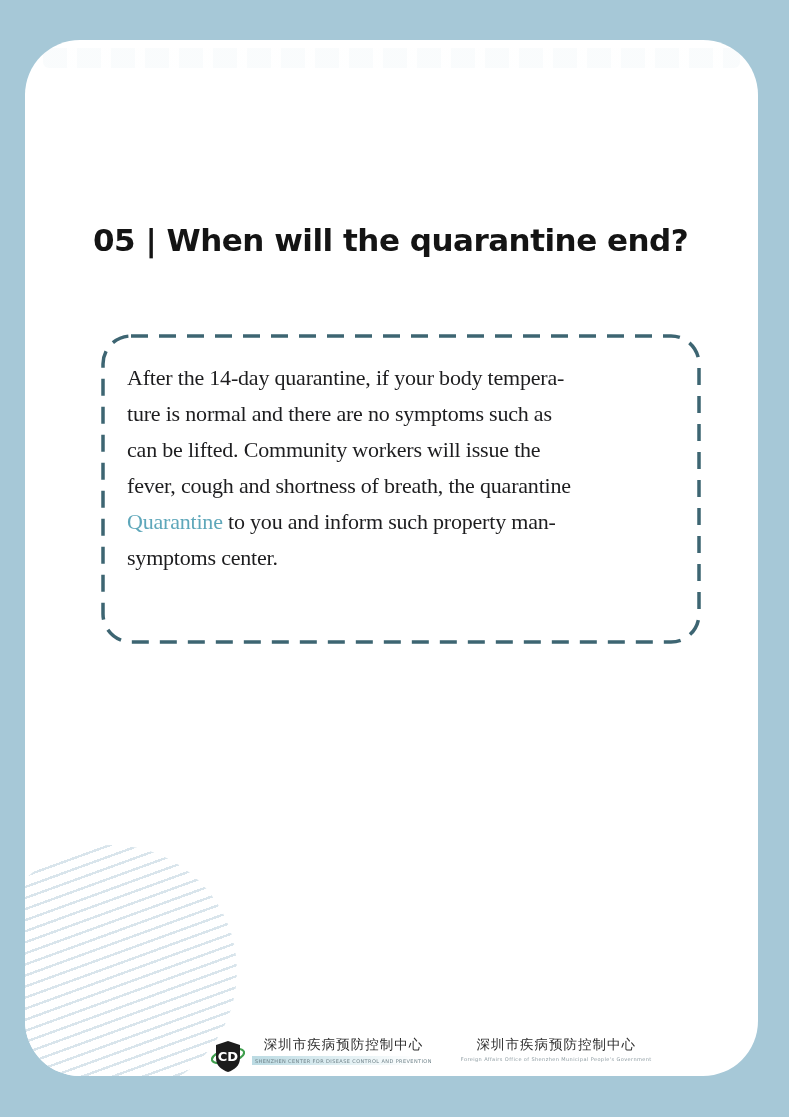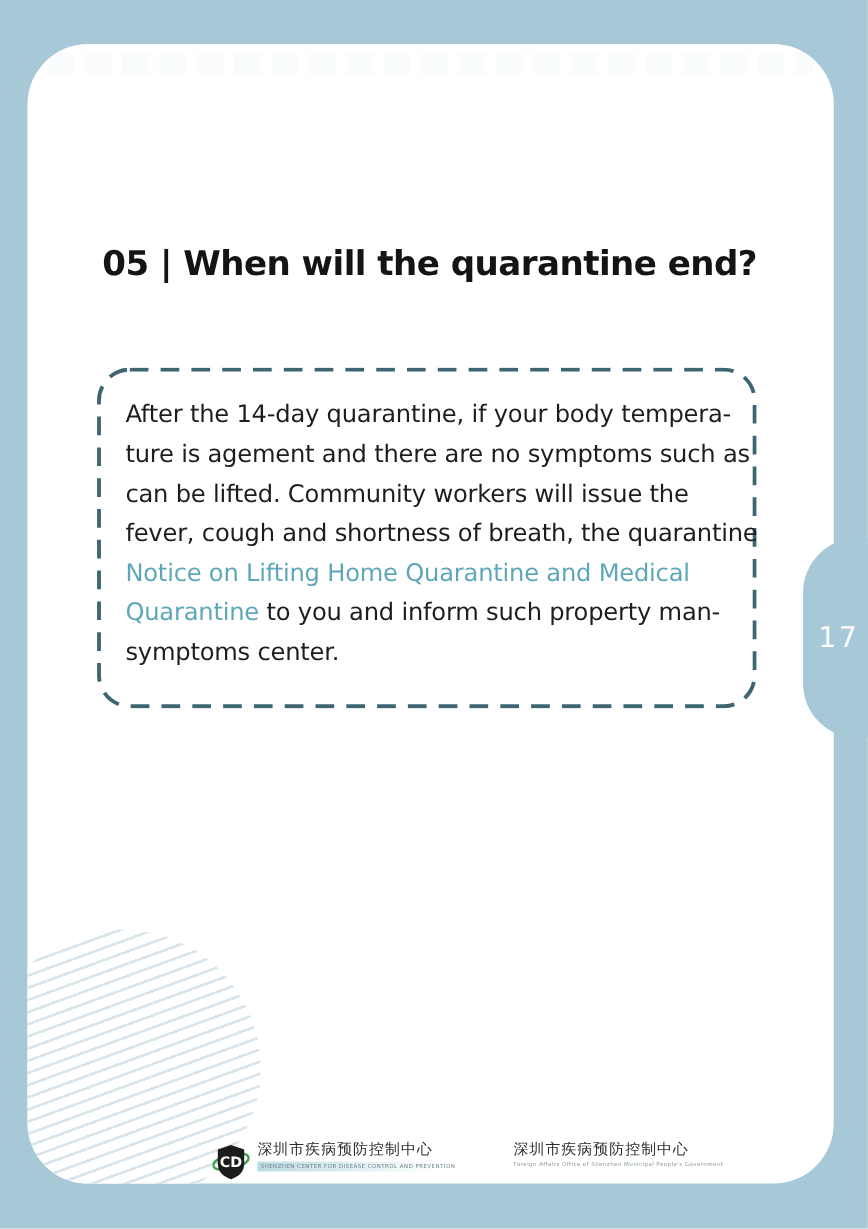--- a/index.html
+++ b/index.html
@@ -39,22 +39,22 @@
     left:68px;top:182px;
     font-size:31px;
     font-weight:700;
     letter-spacing:-0.5px;
     color:#141414;
     white-space:nowrap;
   }
   
   .callout{
     position:absolute;
-    left:63px;top:294px;
-    width:600px;height:310px;
+    left:76px;top:294px;
+    width:600px;height:310px;font-family:Liberation Serif, serif;
   }
   .callout svg.border{
     position:absolute;left:0;top:0;
   }
   .callout-text{
     position:absolute;
     left:26px;top:26px;right:20px;
     font-size:22px;
     line-height:36px;
     color:#1d1d1f;
@@ -68,24 +68,25 @@
     left:-40px;top:805px;
     width:252px;height:252px;
     border-radius:50%;
     background:repeating-linear-gradient(160deg,
       #d9e5ec 0 2.4px,
       #ffffff 2.4px 10.4px);
   }
   
   .footer{
     position:absolute;
-    left:168px;top:996px;
+    left:186px;top:996px;
     display:flex;
     align-items:flex-start;
-    gap:50px;
+    gap:26px;
+    text-align:center;
   }
   .org{display:flex;align-items:flex-start;}
   .org-logo{margin-right:7px;margin-top:2px;}
   .org-zh{
     font-size:13.5px;
     font-weight:400;
     color:#2d2d2d;
     letter-spacing:1px;
     white-space:nowrap;
   }
@@ -128,24 +129,23 @@
     <div class="top-pattern"></div>
 
     <div class="title">05 | When will the quarantine end?</div>
 
     <div class="callout">
       <svg class="border" width="600" height="310" viewBox="0 0 600 310">
         <rect x="2" y="2" width="596" height="306" rx="28" ry="28" fill="none" stroke="#3d6572" stroke-width="3.5" stroke-dasharray="17 11"></rect>
       </svg>
       <div class="callout-text" id="callout-text">
           <div class="ln"><span>After the 14-day quarantine, if your body tempera-</span></div>
-          <div class="ln"><span>ture is agement and there are no symptoms such as</span></div>
+          <div class="ln"><span>ture is normal and there are no symptoms such as</span></div>
           <div class="ln"><span>can be lifted. Community workers will issue the</span></div>
           <div class="ln"><span>fever, cough and shortness of breath, the quarantine</span></div>
-          <div class="ln"><span class="link">Notice on Lifting Home Quarantine and Medical</span></div>
           <div class="ln"><span class="link">Quarantine</span><span> to you and inform such property man-</span></div>
           <div class="ln"><span>symptoms center.</span></div>
         </div>
     </div>
 
     <div class="stripe-circle"></div>
 
     <div class="footer">
 
       <div class="org">
@@ -164,17 +164,14 @@
         <div>
           <div class="org-zh">深圳市疾病预防控制中心</div>
           <div class="org-en">Foreign Affairs Office of Shenzhen Municipal People's Government</div>
         </div>
       </div>
 
     </div>
 
   </div>
 
-  <div class="page-tab">
-    <span class="num">17</span>
-  </div>
 
 </div>
 
 </body></html>

